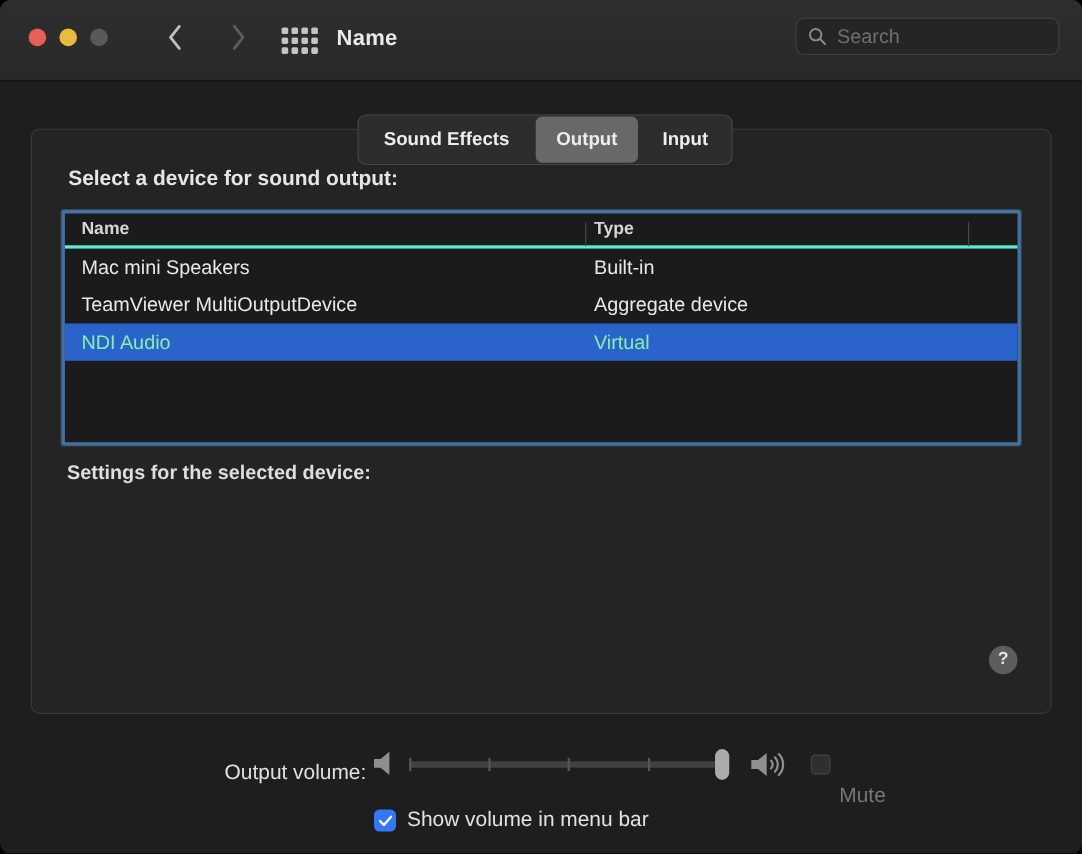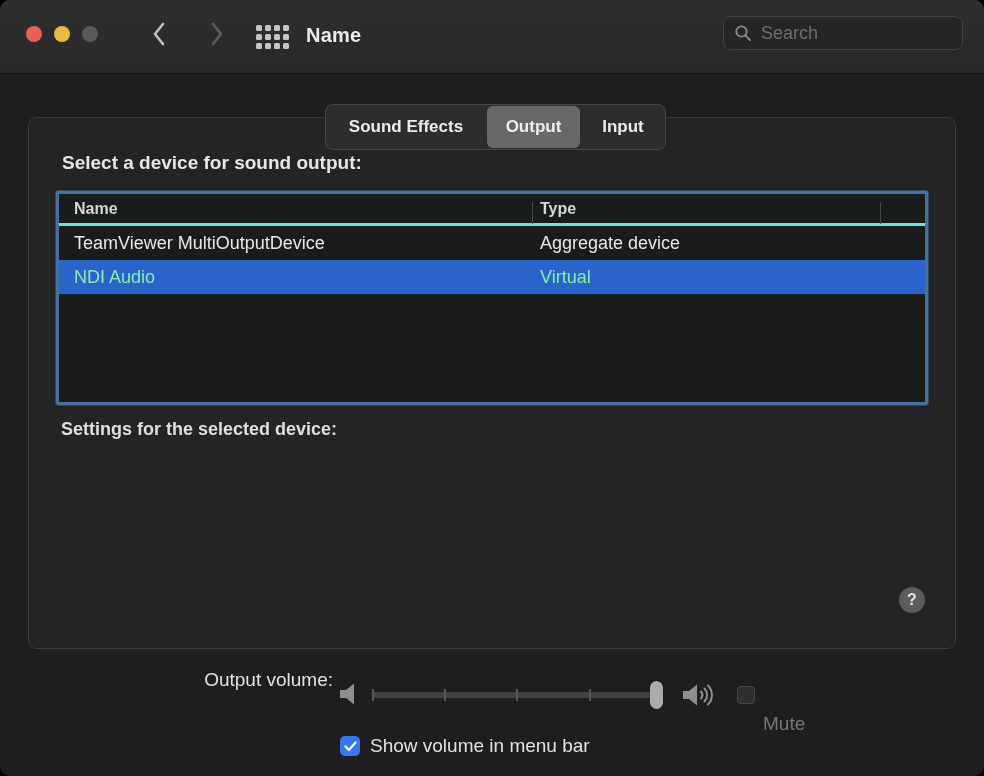--- a/index.html
+++ b/index.html
@@ -41,21 +41,21 @@
   .col-div.d1{left:473px;}
   .col-div.d2{left:821px;}
   .trow{position:relative;height:34px;display:grid;grid-template-columns:466px 1fr;align-items:center;padding-left:15px;color:#e8e8e8;font-size:18px;}
   .trow.selected{background:#2a63ca;color:#86efac;}
 
   .settings-label{position:absolute;left:32px;top:301px;font-size:18px;font-weight:700;color:#dedede;}
   .settings-msg{position:absolute;left:0;top:352px;width:100%;text-align:center;font-size:18px;color:#cccccc;}
   .help-btn{position:absolute;left:870px;top:469px;width:26px;height:26px;border-radius:50%;background:#5d5d5d;color:#e3e3e3;font-size:16px;font-weight:700;display:flex;align-items:center;justify-content:center;}
 
   
-  .vol-label{position:absolute;left:0;top:669px;width:333px;text-align:right;font-size:19px;color:#e0e0e0;}
+  .vol-label{position:absolute;left:0;top:692px;width:333px;text-align:right;font-size:19px;color:#e0e0e0;}
   .spk-low{position:absolute;left:337px;top:681px;}
   .slider{position:absolute;left:372px;top:681px;width:290px;height:28px;}
   .slider .track{position:absolute;left:0;top:11px;width:100%;height:6px;background:#414141;border-radius:3px;}
   .slider .tick{position:absolute;top:8px;width:2px;height:12px;background:#565656;}
   .slider .thumb{position:absolute;top:0;width:13px;height:28px;border-radius:7px;background:#ababab;box-shadow:0 0 1px rgba(0,0,0,.8);}
   .spk-high{position:absolute;left:681px;top:681px;}
   .mute-box{position:absolute;left:737px;top:686px;width:18px;height:18px;border-radius:4px;background:#2f2f2f;border:1px solid #474747;}
   .mute-label{position:absolute;left:763px;top:684px;font-size:19px;color:#767676;margin-top:29px;}
   .showvol{position:absolute;left:340px;top:735px;display:flex;align-items:center;gap:10px;}
   .check-blue{width:20px;height:20px;border-radius:5px;background:#3478f6;display:flex;align-items:center;justify-content:center;}
@@ -130,20 +130,24 @@
     <div class="select-label">Select a device for sound output:</div>
 
     <div class="device-table">
       <div class="thead">
         <span class="th">Name</span>
         <span class="th">Type</span>
         <span class="col-div d1"></span>
         <span class="col-div d2"></span>
       </div>
       <div class="trow">
+        <span>Mac mini Speakers</span>
+        <span>Built-in</span>
+      </div>
+      <div class="trow">
         <span>TeamViewer MultiOutputDevice</span>
         <span>Aggregate device</span>
       </div>
       <div class="trow selected">
         <span>NDI Audio</span>
         <span>Virtual</span>
       </div>
     </div>
 
     <div class="settings-label">Settings for the selected device:</div>

